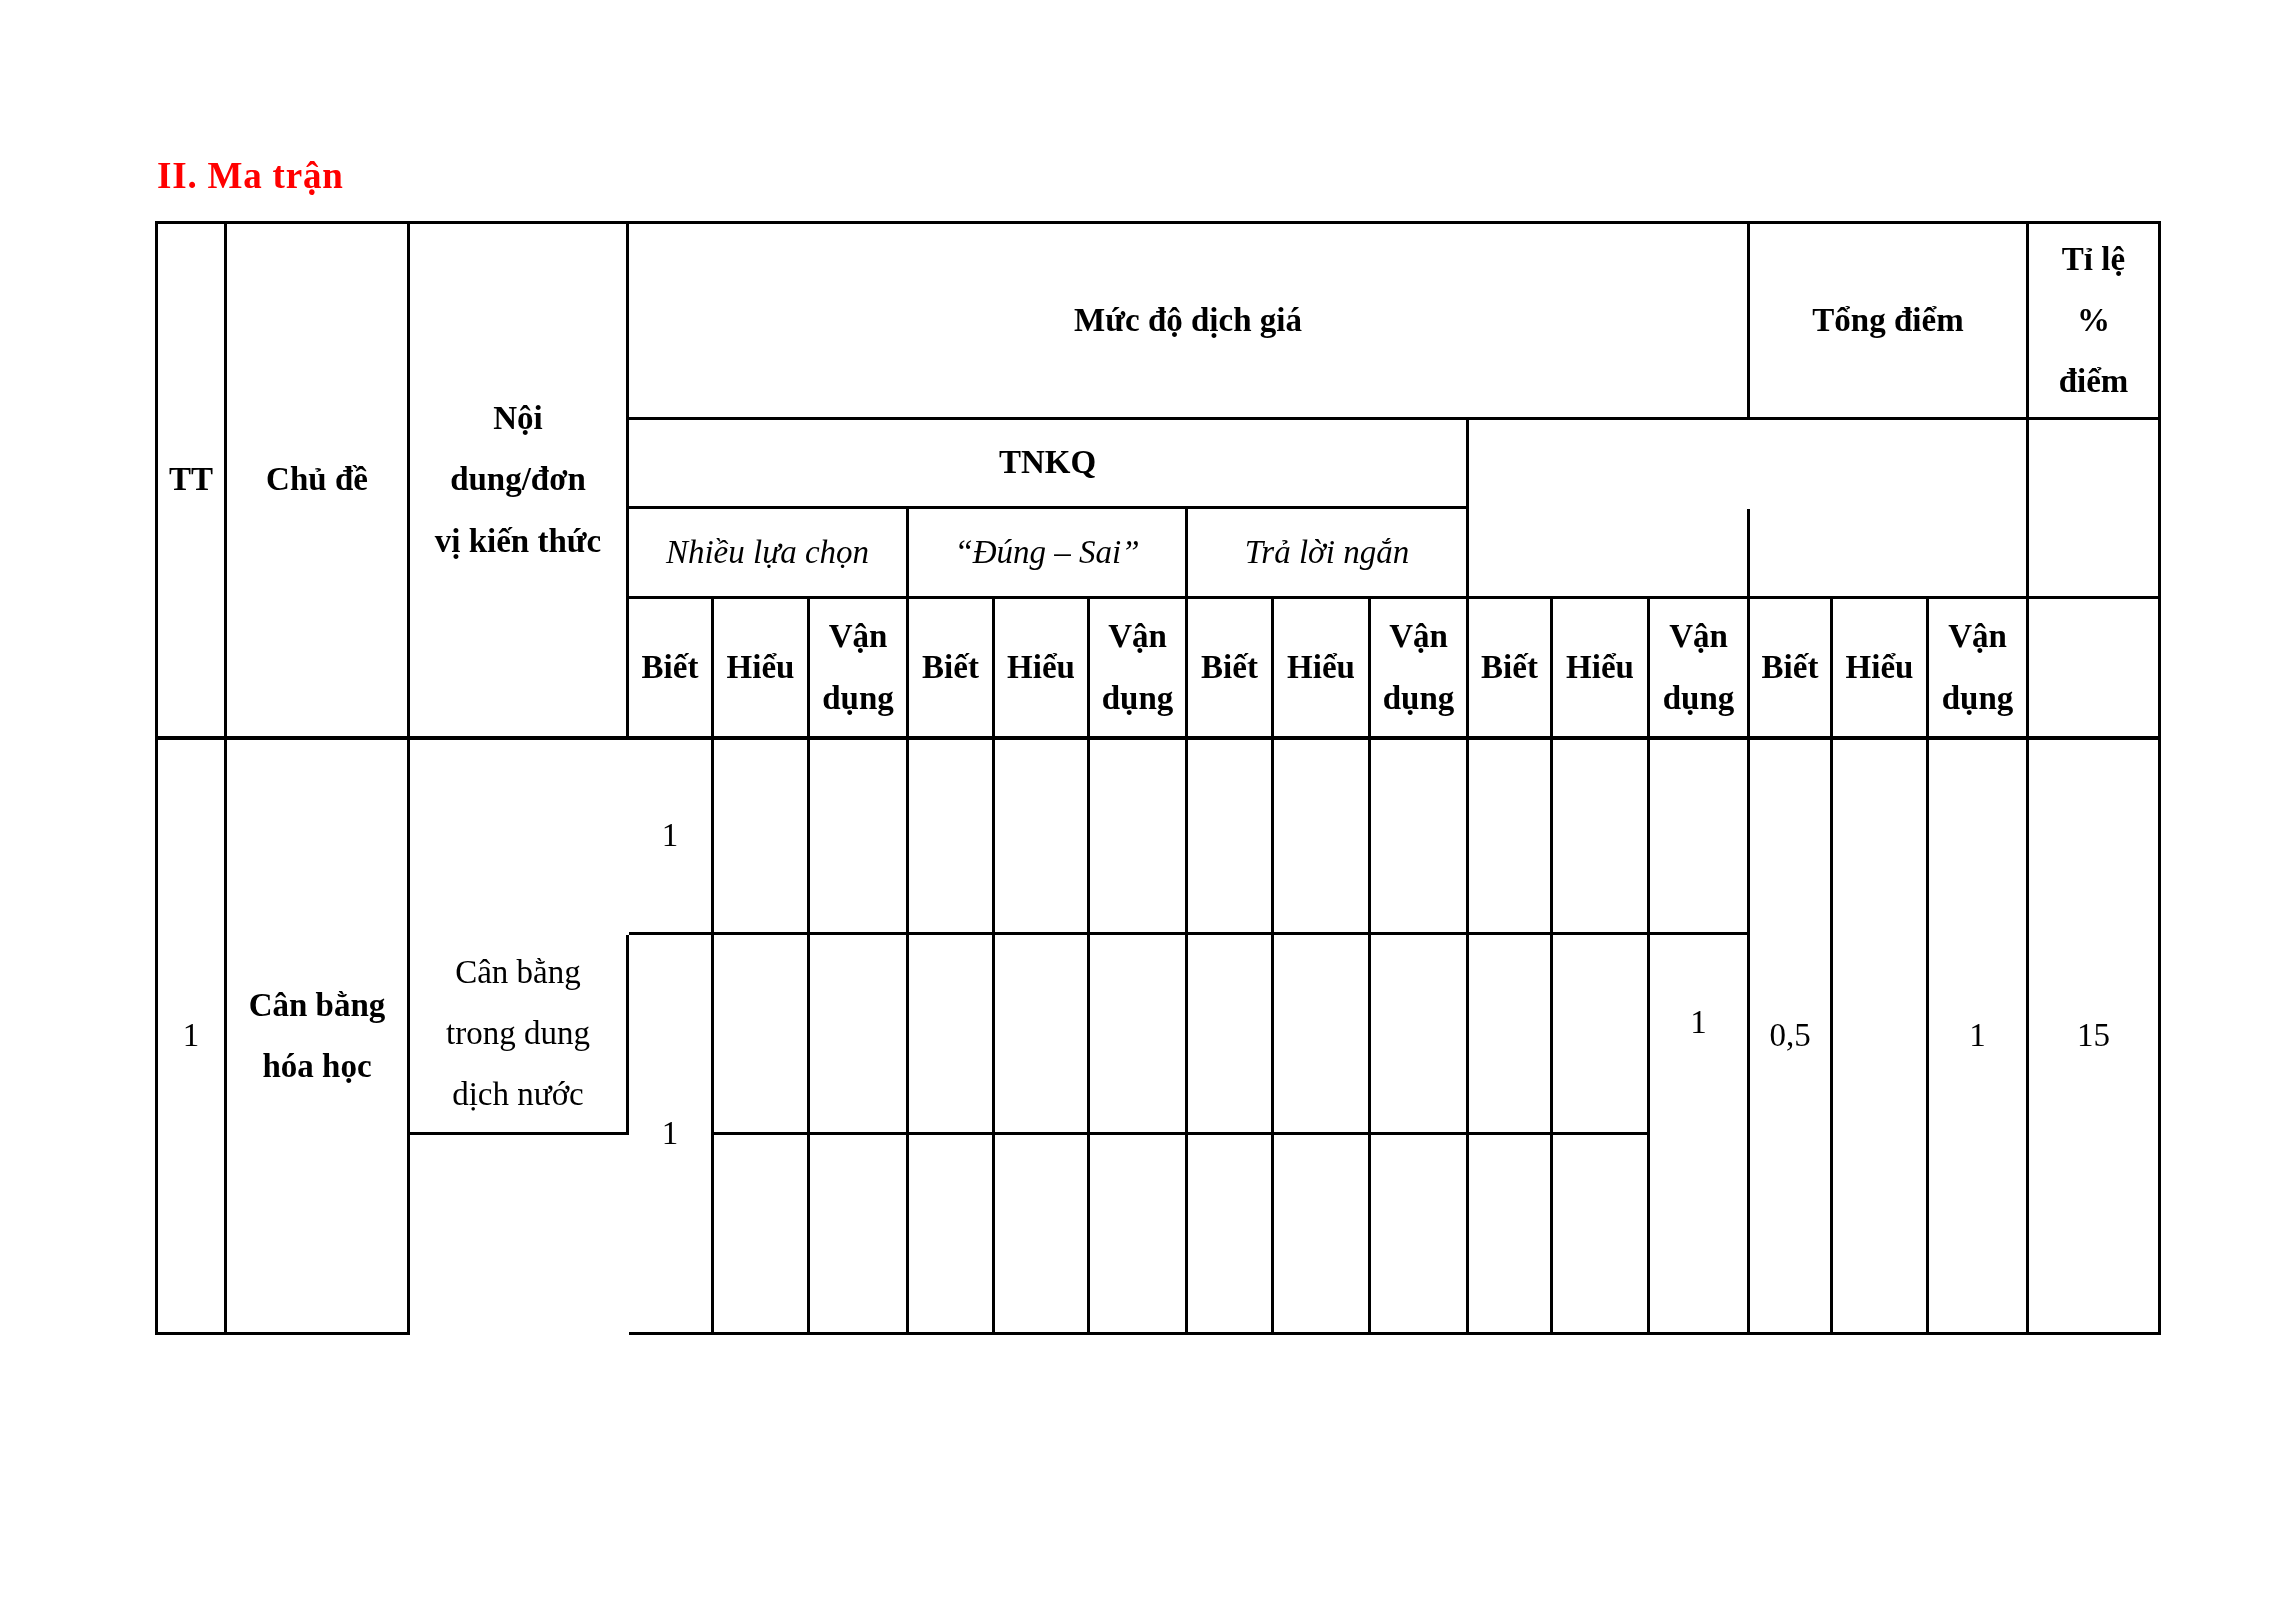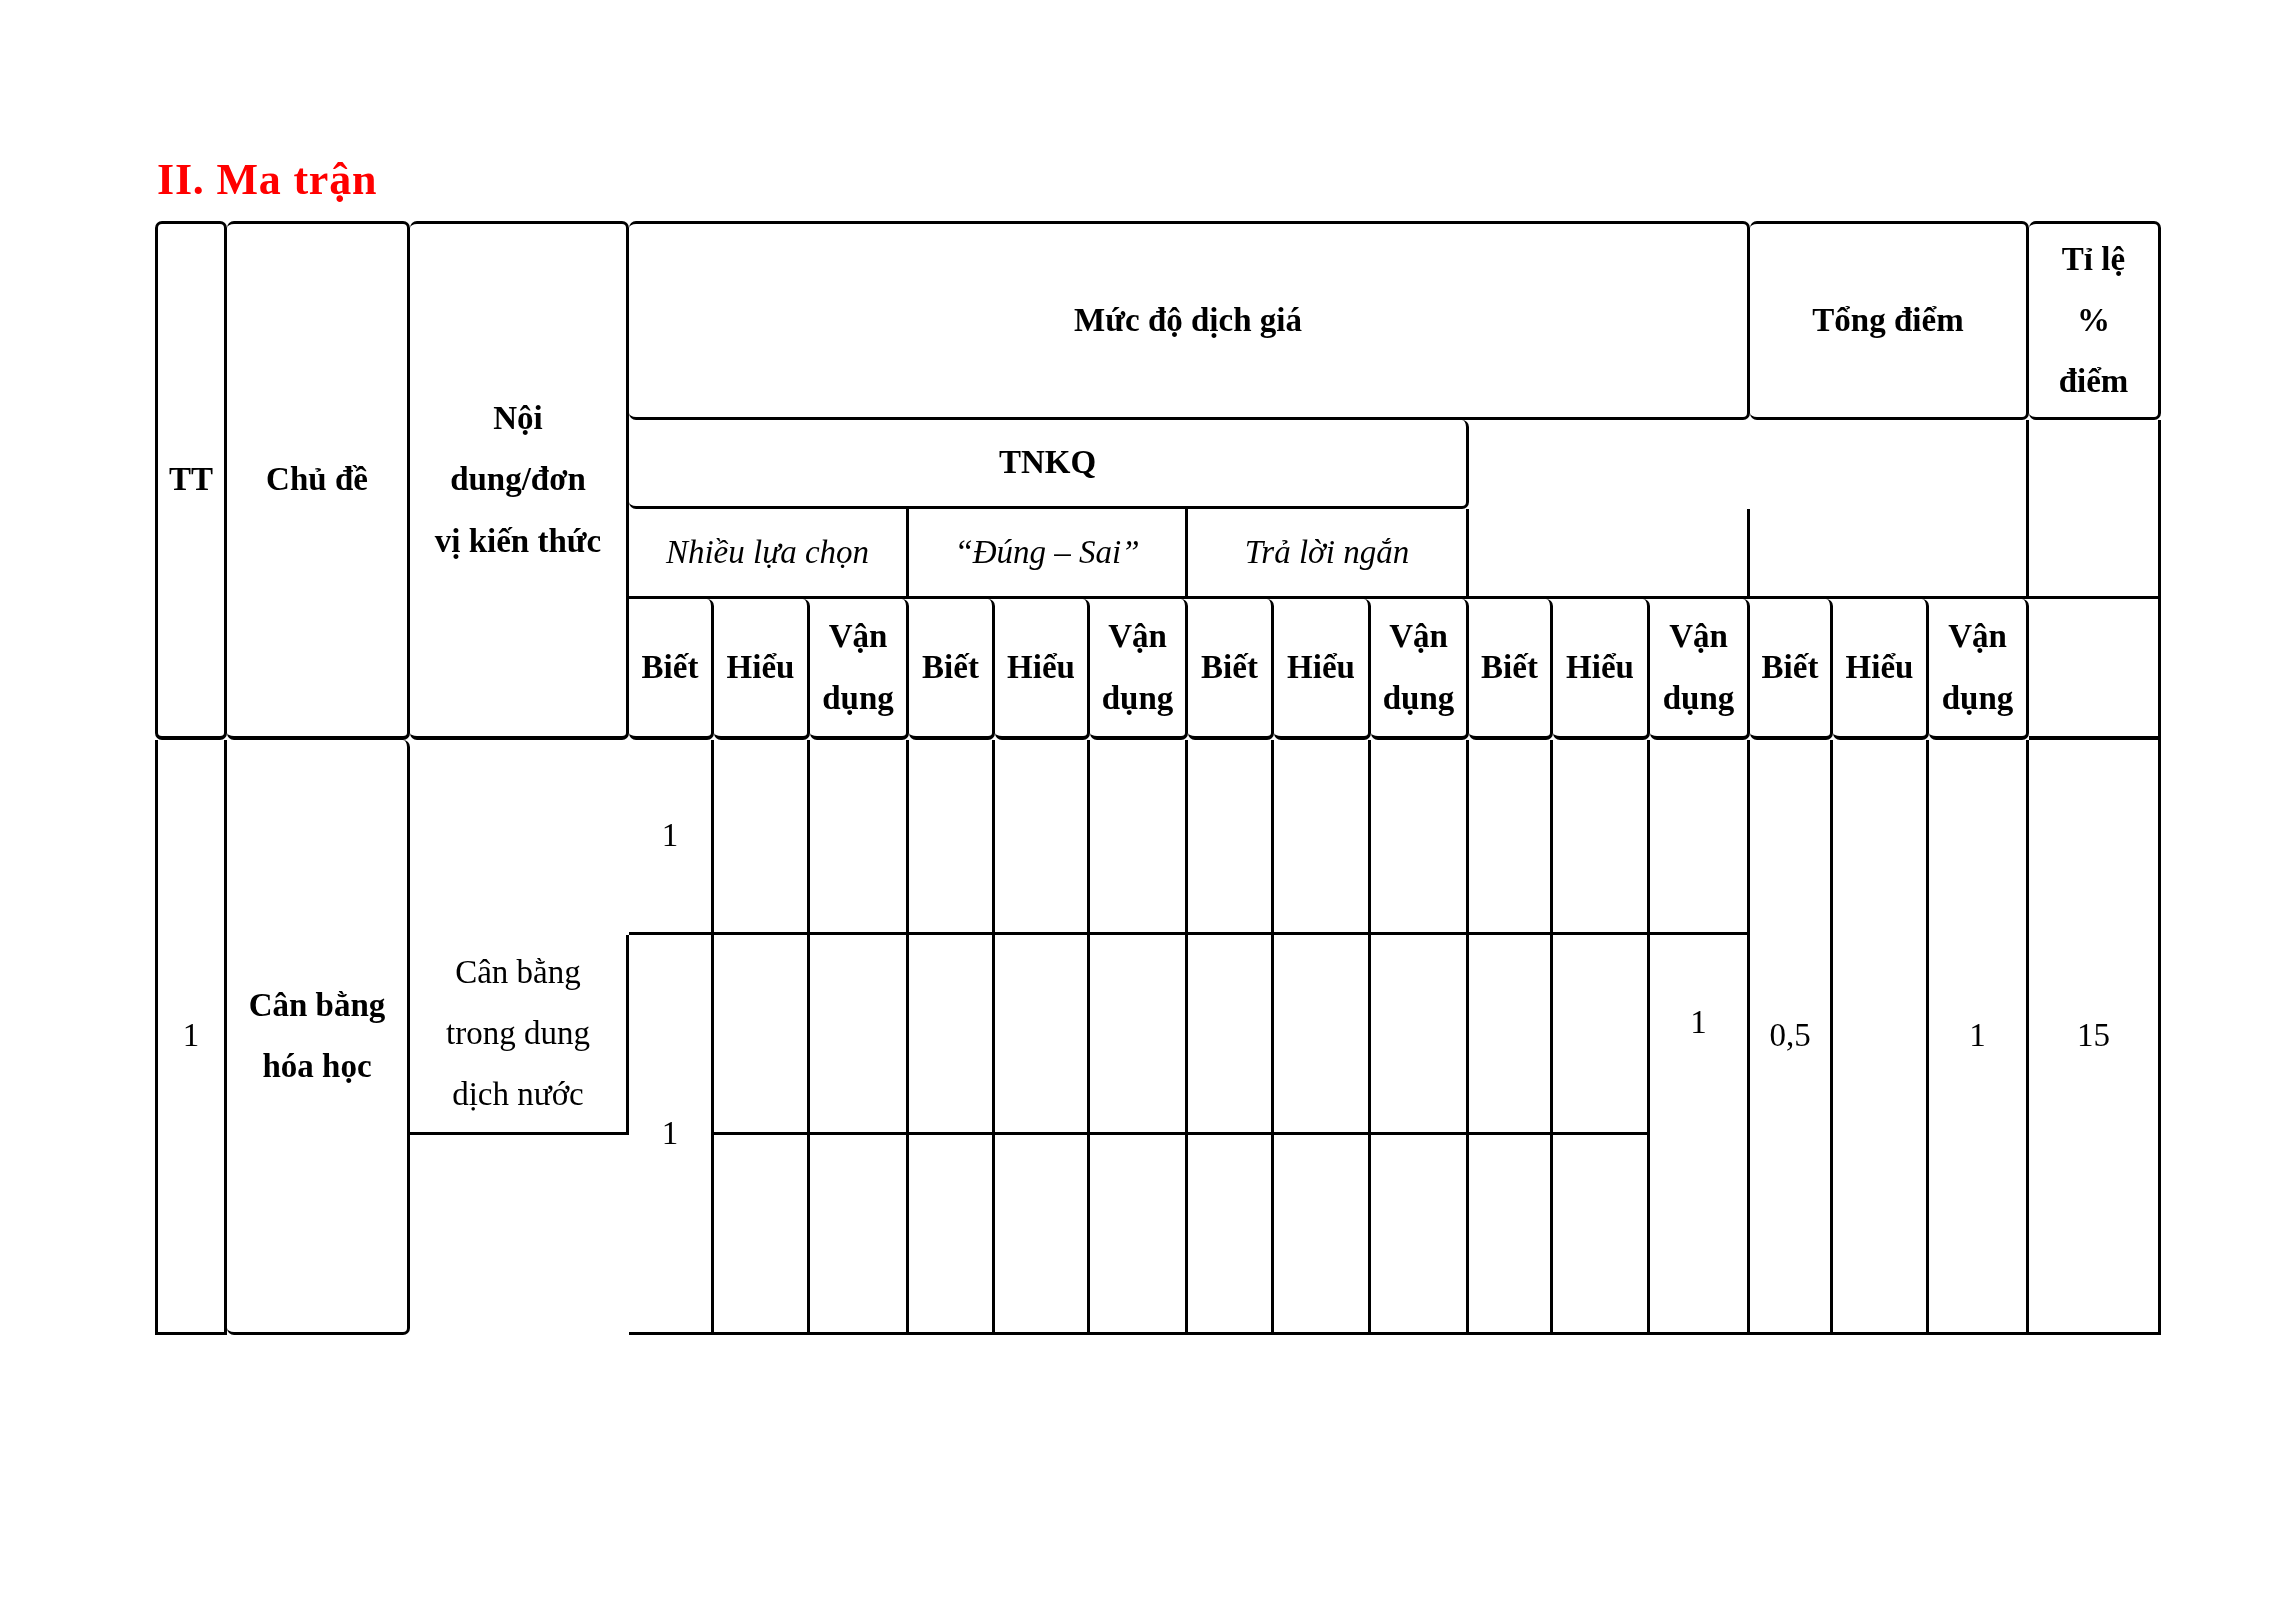--- a/index.html
+++ b/index.html
@@ -6,37 +6,37 @@
   body{
     width:2295px;height:1623px;
     background:#ffffff;
     font-family:"Liberation Serif","DejaVu Serif",serif;
     color:#000;
     overflow:hidden;
   }
   #page{position:relative;width:2295px;height:1623px;background:#fff;}
   .doc-title{
     position:absolute;left:157px;top:154px;
-    font-size:44px;font-weight:bold;color:#FF0000;
+    font-size:37px;font-weight:bold;color:#FF0000;
     letter-spacing:0.8px;
   }
   .tbl{
     position:absolute;left:155px;top:221px;
     display:grid;
     grid-template-columns:72px 183px 219px 85px 96px 99px 86px 95px 98px 86px 97px 98px 84px 97px 100px 83px 96px 100px 132px;
     grid-template-rows:199px 89px 90px 141px 195px 200px 200px;
     font-size:33px;line-height:1.85;
   }
   .c{
     display:flex;align-items:center;justify-content:center;
     text-align:center;box-sizing:border-box;
     border-right:3.1px solid #000;border-bottom:3.1px solid #000;
     padding:0 14px;overflow:hidden;
   }
-  .b{font-weight:bold;border-radius:7px;}
+  .b{font-weight:bold;}
   .i{font-style:italic;}
   .pre{white-space:pre-line;}
   .tight{padding:0 3.1px;}
   .el{border-left:3.9px solid #000;}
   .et{border-top:3.9px solid #000;}
   .er{border-right:3.9px solid #000;}
   .eb{border-bottom:3.9px solid #000;}
   .sb{border-bottom:4.7px solid #000;}
   .vtop{align-items:flex-start;padding-top:57px;}
 </style>

